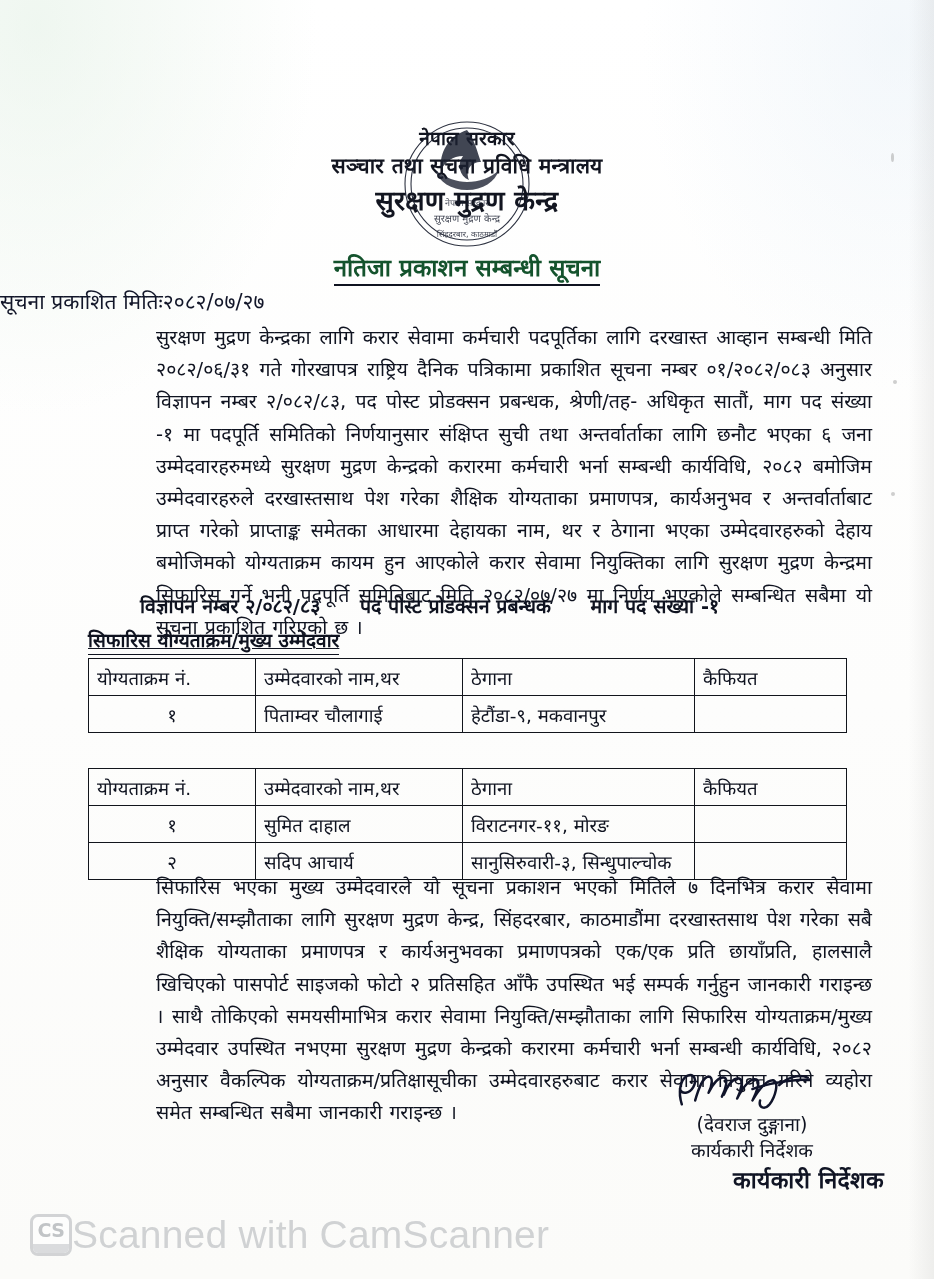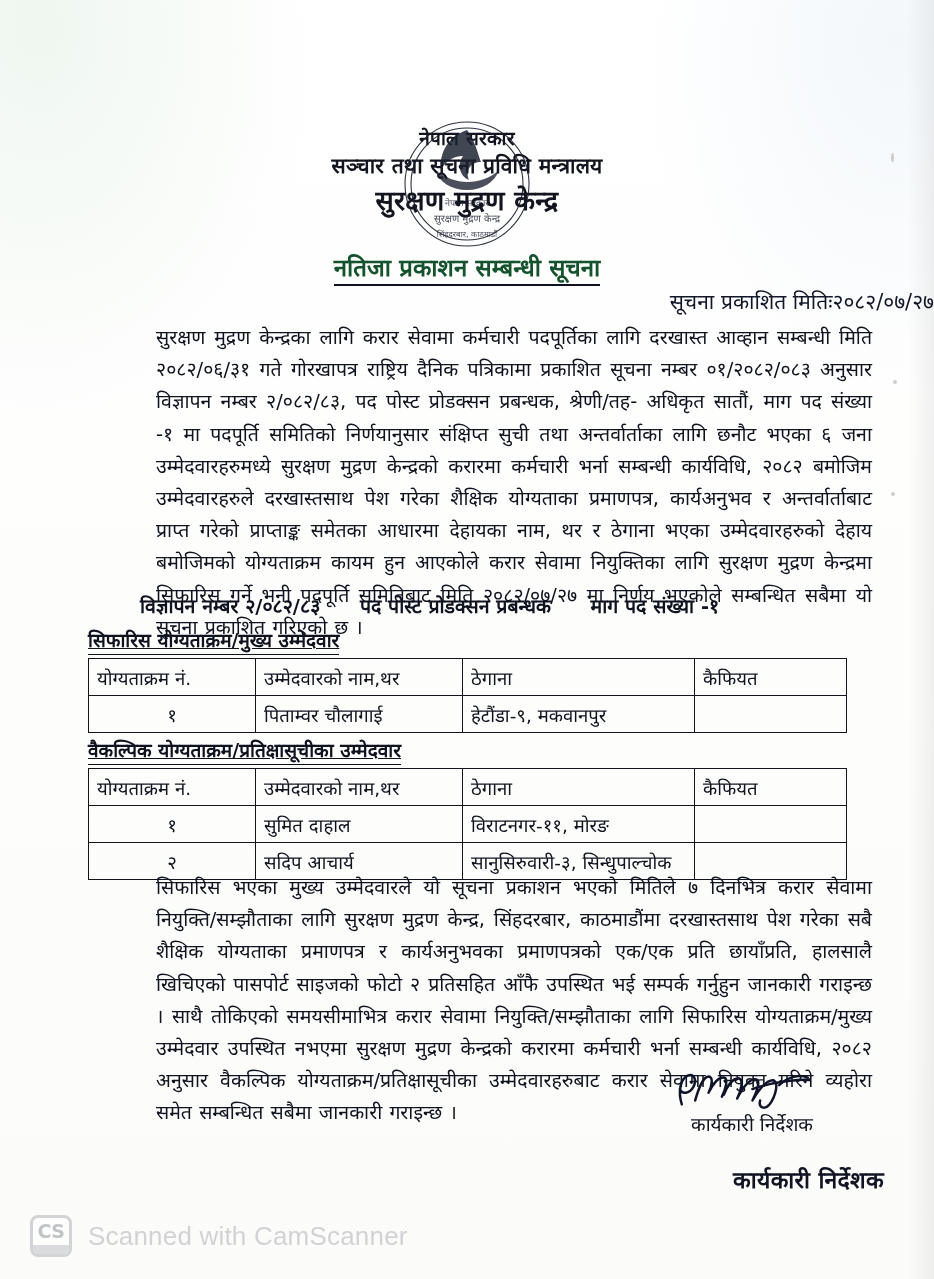--- a/index.html
+++ b/index.html
@@ -79,21 +79,21 @@
     color: #14532d;
   }
   .doc-title span {
     border-bottom: 2px solid #0f1320;
     padding-bottom: 2px;
   }
   .doc-date {
     position: absolute;
     left: 0; right: 0;
     top: 287px;
-    text-align: right;
+    text-align: left;
     font-size: 21px;
     color: #121629;
   }
 
   
   .para {
     position: absolute;
     color: #0f1320;
     font-size: 19.5px;
     line-height: 32.2px;
@@ -190,21 +190,20 @@
     letter-spacing: .3px;
   }
 
   
   .camscanner {
     position: absolute;
     left: 30px;
     bottom: 22px;
     display: flex;
     align-items: center;
-    gap: 16px;
     opacity: .62;
   }
   .cs-logo {
     width: 42px;
     height: 42px;
     border: 3px solid #b9bcc0;
     border-radius: 8px;
     display: flex;
     align-items: flex-start;
     justify-content: center;
@@ -220,21 +219,21 @@
     line-height: 26px;
     letter-spacing: -.5px;
   }
   .cs-logo .cs-bar {
     position: absolute;
     left: 0; right: 0; bottom: 0;
     height: 9px;
     background: #c6c9cd;
   }
   .cs-caption {
-    font-size: 26px;
+    font-size: 39px;
     color: #b6b9bd;
     font-family: "Liberation Sans", sans-serif;
     letter-spacing: .2px;
   }
 </style>
 </head>
 <body>
 
 <div class="page">
   <div class="scan-tint"></div>
@@ -292,21 +291,20 @@
     <tbody>
       <tr>
         <td class="num">१</td>
         <td>पिताम्वर चौलागाई</td>
         <td>हेटौंडा-९, मकवानपुर</td>
         <td></td>
       </tr>
     </tbody>
   </table>
 
-  <div class="sec-label" id="label-alt">वैकल्पिक योग्यताक्रम/प्रतिक्षासूचीका उम्मेदवार</div>
   <table class="grid" id="table-alt">
     <thead>
       <tr>
         <th class="col-rank">योग्यताक्रम नं.</th>
         <th class="col-name">उम्मेदवारको नाम,थर</th>
         <th class="col-addr">ठेगाना</th>
         <th class="col-remark">कैफियत</th>
       </tr>
     </thead>
     <tbody>
@@ -331,20 +329,21 @@
     <svg class="signature-mark" viewBox="0 0 200 44">
       <g fill="none" stroke="#10142a" stroke-width="2.6" stroke-linecap="round" stroke-linejoin="round">
         <path d="M26 38 C22 26 24 12 32 8 C39 5 42 13 38 20 C34 27 26 28 24 22"></path>
         <path d="M40 34 C44 20 48 10 54 9 C59 9 58 18 54 26 C58 18 64 9 70 10 C75 11 72 22 68 30"></path>
         <path d="M70 28 C74 18 80 10 86 11 C91 12 88 24 84 32 C90 20 98 10 104 12 C109 14 104 26 100 34 C106 24 114 12 122 13"></path>
         <path d="M122 13 C128 15 124 30 118 38 C113 44 106 42 108 34"></path>
         <path d="M128 18 C136 10 148 6 158 10"></path>
         <path d="M100 22 C118 16 140 12 160 12"></path>
       </g>
     </svg>
+    <div class="sign-name">(देवराज दुङ्गाना)</div>
     <div class="sign-role">कार्यकारी निर्देशक</div>
   </div>
   <div class="stamp-role">कार्यकारी निर्देशक</div>
 
   <div class="camscanner">
     <div class="cs-logo">
       <span class="cs-text">CS</span>
       <span class="cs-bar"></span>
     </div>
     <div class="cs-caption">Scanned with CamScanner</div>

